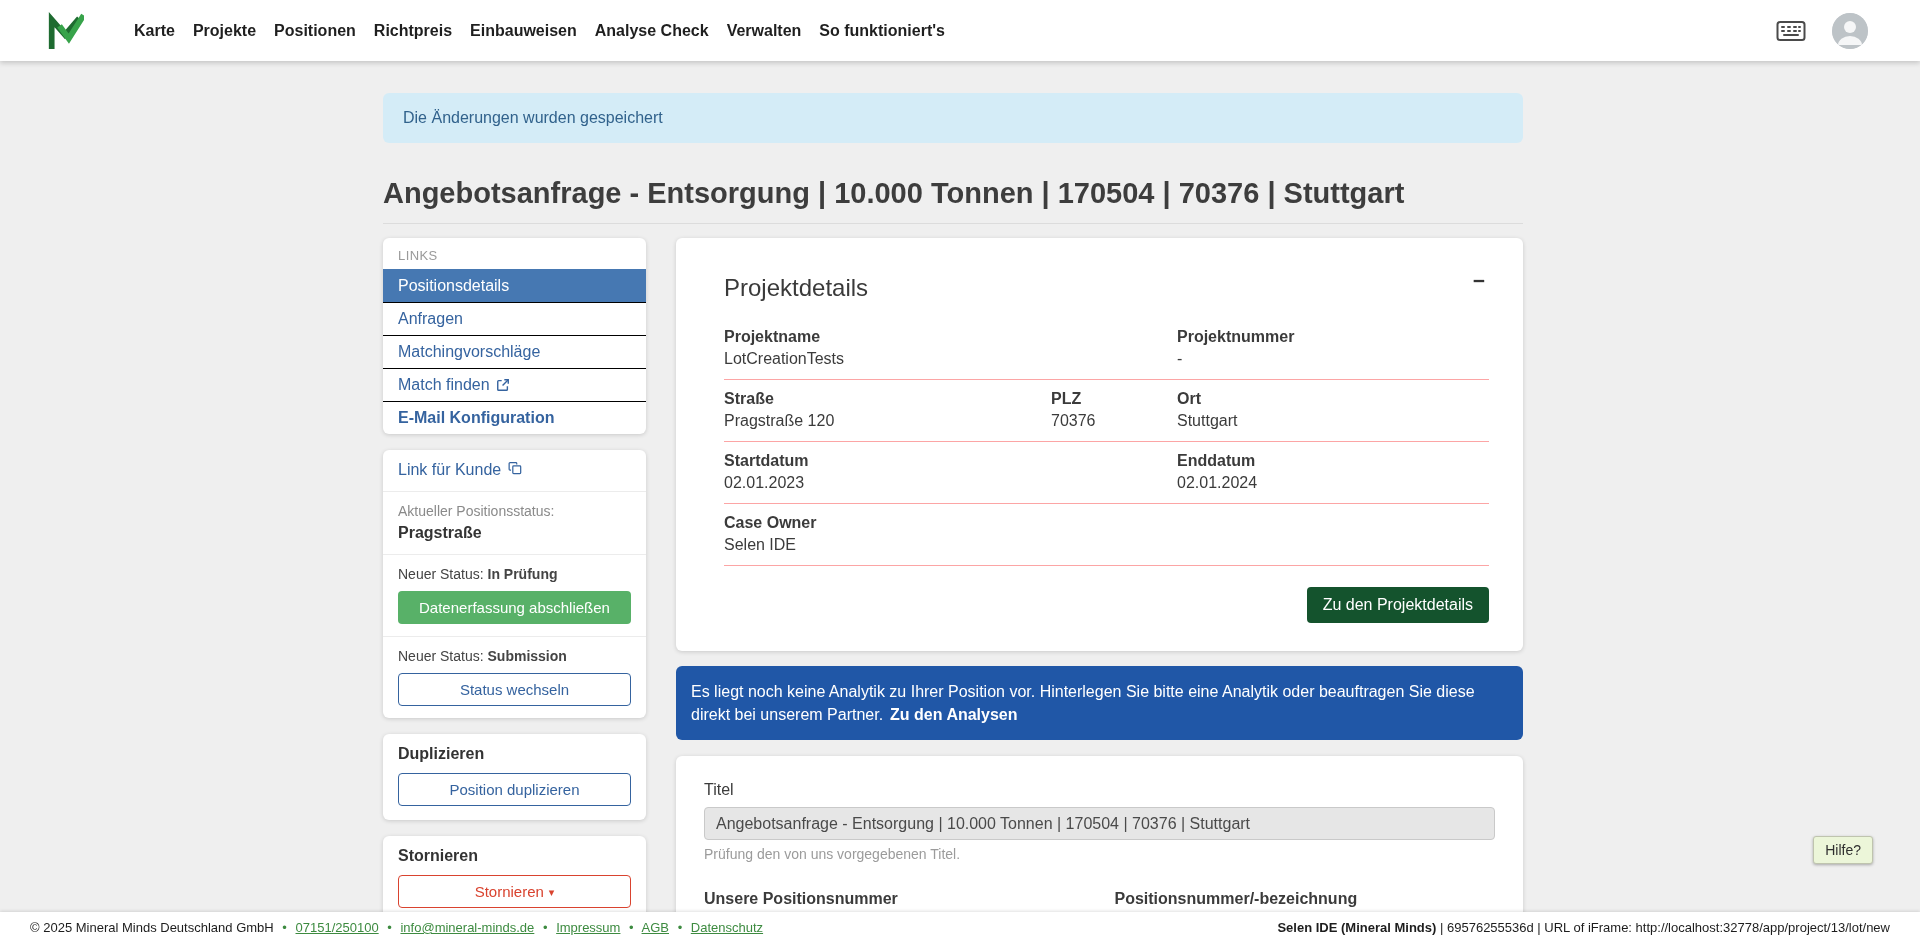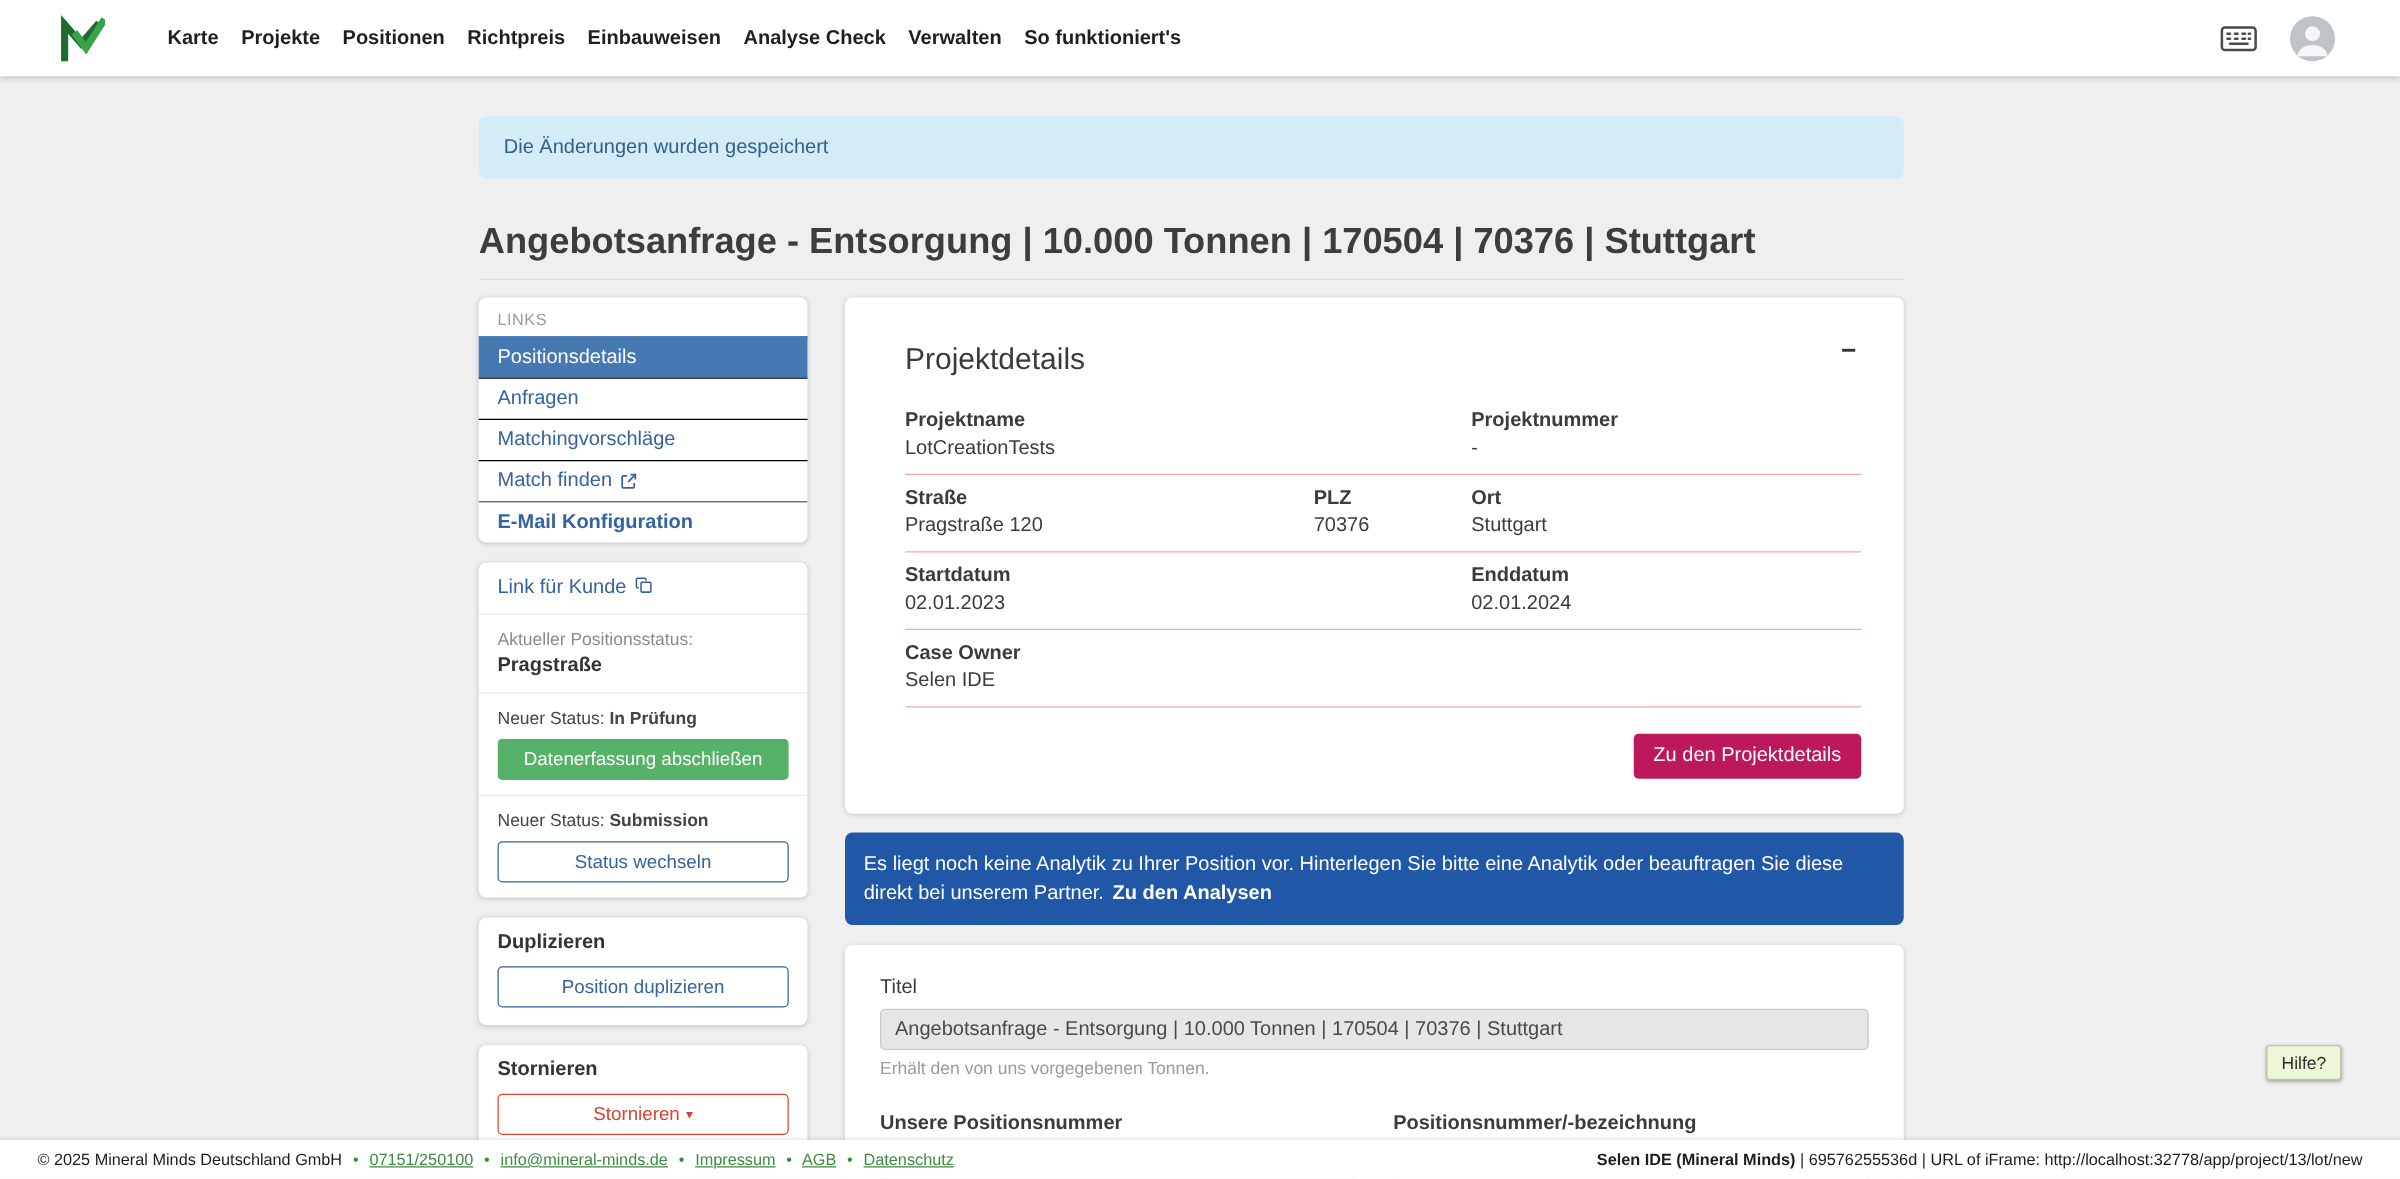--- a/index.html
+++ b/index.html
@@ -57,21 +57,21 @@
   .project-card { padding: 36px 34px 28px 48px; position: relative; }
   .project-title { font-size: 24px; font-weight: 400; color: #3a3a3a; }
   .collapse-btn { position: absolute; top: 32px; right: 38px; font-size: 21px; font-weight: 700; color: #333; background: none; border: none; line-height: 1; }
   .pd-grid { margin-top: 16px; }
   .pd-row { display: grid; grid-template-columns: 327px 126px 1fr; padding: 10px 0 11px; border-bottom: 1px solid #fca5a5; }
   .pd-field .lbl { font-size: 16px; font-weight: 700; color: #3b3b3b; }
   .pd-field .val { font-size: 16px; color: #3b3b3b; margin-top: 4px; }
   .span2 { grid-column: 1 / span 2; }
   .span3 { grid-column: 1 / span 3; }
   .pd-actions { display: flex; justify-content: flex-end; margin-top: 21px; }
-  .btn-blue { background: #be185d; color: #fff; border: none; border-radius: 4px; padding: 9px 16px; font-size: 16px; }
+  .btn-blue { background: #14532d; color: #fff; border: none; border-radius: 4px; padding: 9px 16px; font-size: 16px; }
 
   
   .analytics-banner { margin-top: 15px; background: #2057a7; color: #fff; border-radius: 6px; padding: 14px 15px; font-size: 16px; line-height: 1.45; }
   .analytics-banner a { color: #fff; font-weight: 700; text-decoration: none; margin-left: 7px; }
 
   
   .form-card { margin-top: 16px; padding: 25px 28px 70px; }
   .form-label { display: block; font-size: 16px; color: #3b3b3b; margin-bottom: 8px; }
   .form-label.bold { font-weight: 700; }
   .text-input { width: 100%; height: 33px; border: 1px solid #c9c9c9; border-radius: 4px; padding: 5px 11px; font-size: 16px; color: #333; background: #fff; font-family: inherit; }
@@ -252,21 +252,21 @@
       </div>
 
       <div class="analytics-banner">
         <span>Es liegt noch keine Analytik zu Ihrer Position vor. Hinterlegen Sie bitte eine Analytik oder beauftragen Sie diese direkt bei unserem Partner.</span><a>Zu den Analysen</a>
       </div>
 
       <div class="card form-card">
         <div>
           <label class="form-label">Titel</label>
           <input class="text-input" type="text" disabled="" value="Angebotsanfrage - Entsorgung | 10.000 Tonnen | 170504 | 70376 | Stuttgart" style="">
-          <div class="help-text">Erhält den von uns vorgegebenen Tonnen.</div>
+          <div class="help-text">Prüfung den von uns vorgegebenen Titel.</div>
         </div>
         <div class="form-row">
           <div class="form-col">
             <label class="form-label bold">Unsere Positionsnummer</label>
             <input class="text-input" type="text" disabled="" value="MM-202500013-1" style="">
             
           </div>
           <div class="form-col">
             <label class="form-label bold">Positionsnummer/-bezeichnung</label>
             <input class="text-input" type="text" value="ExampleID123" style="">

